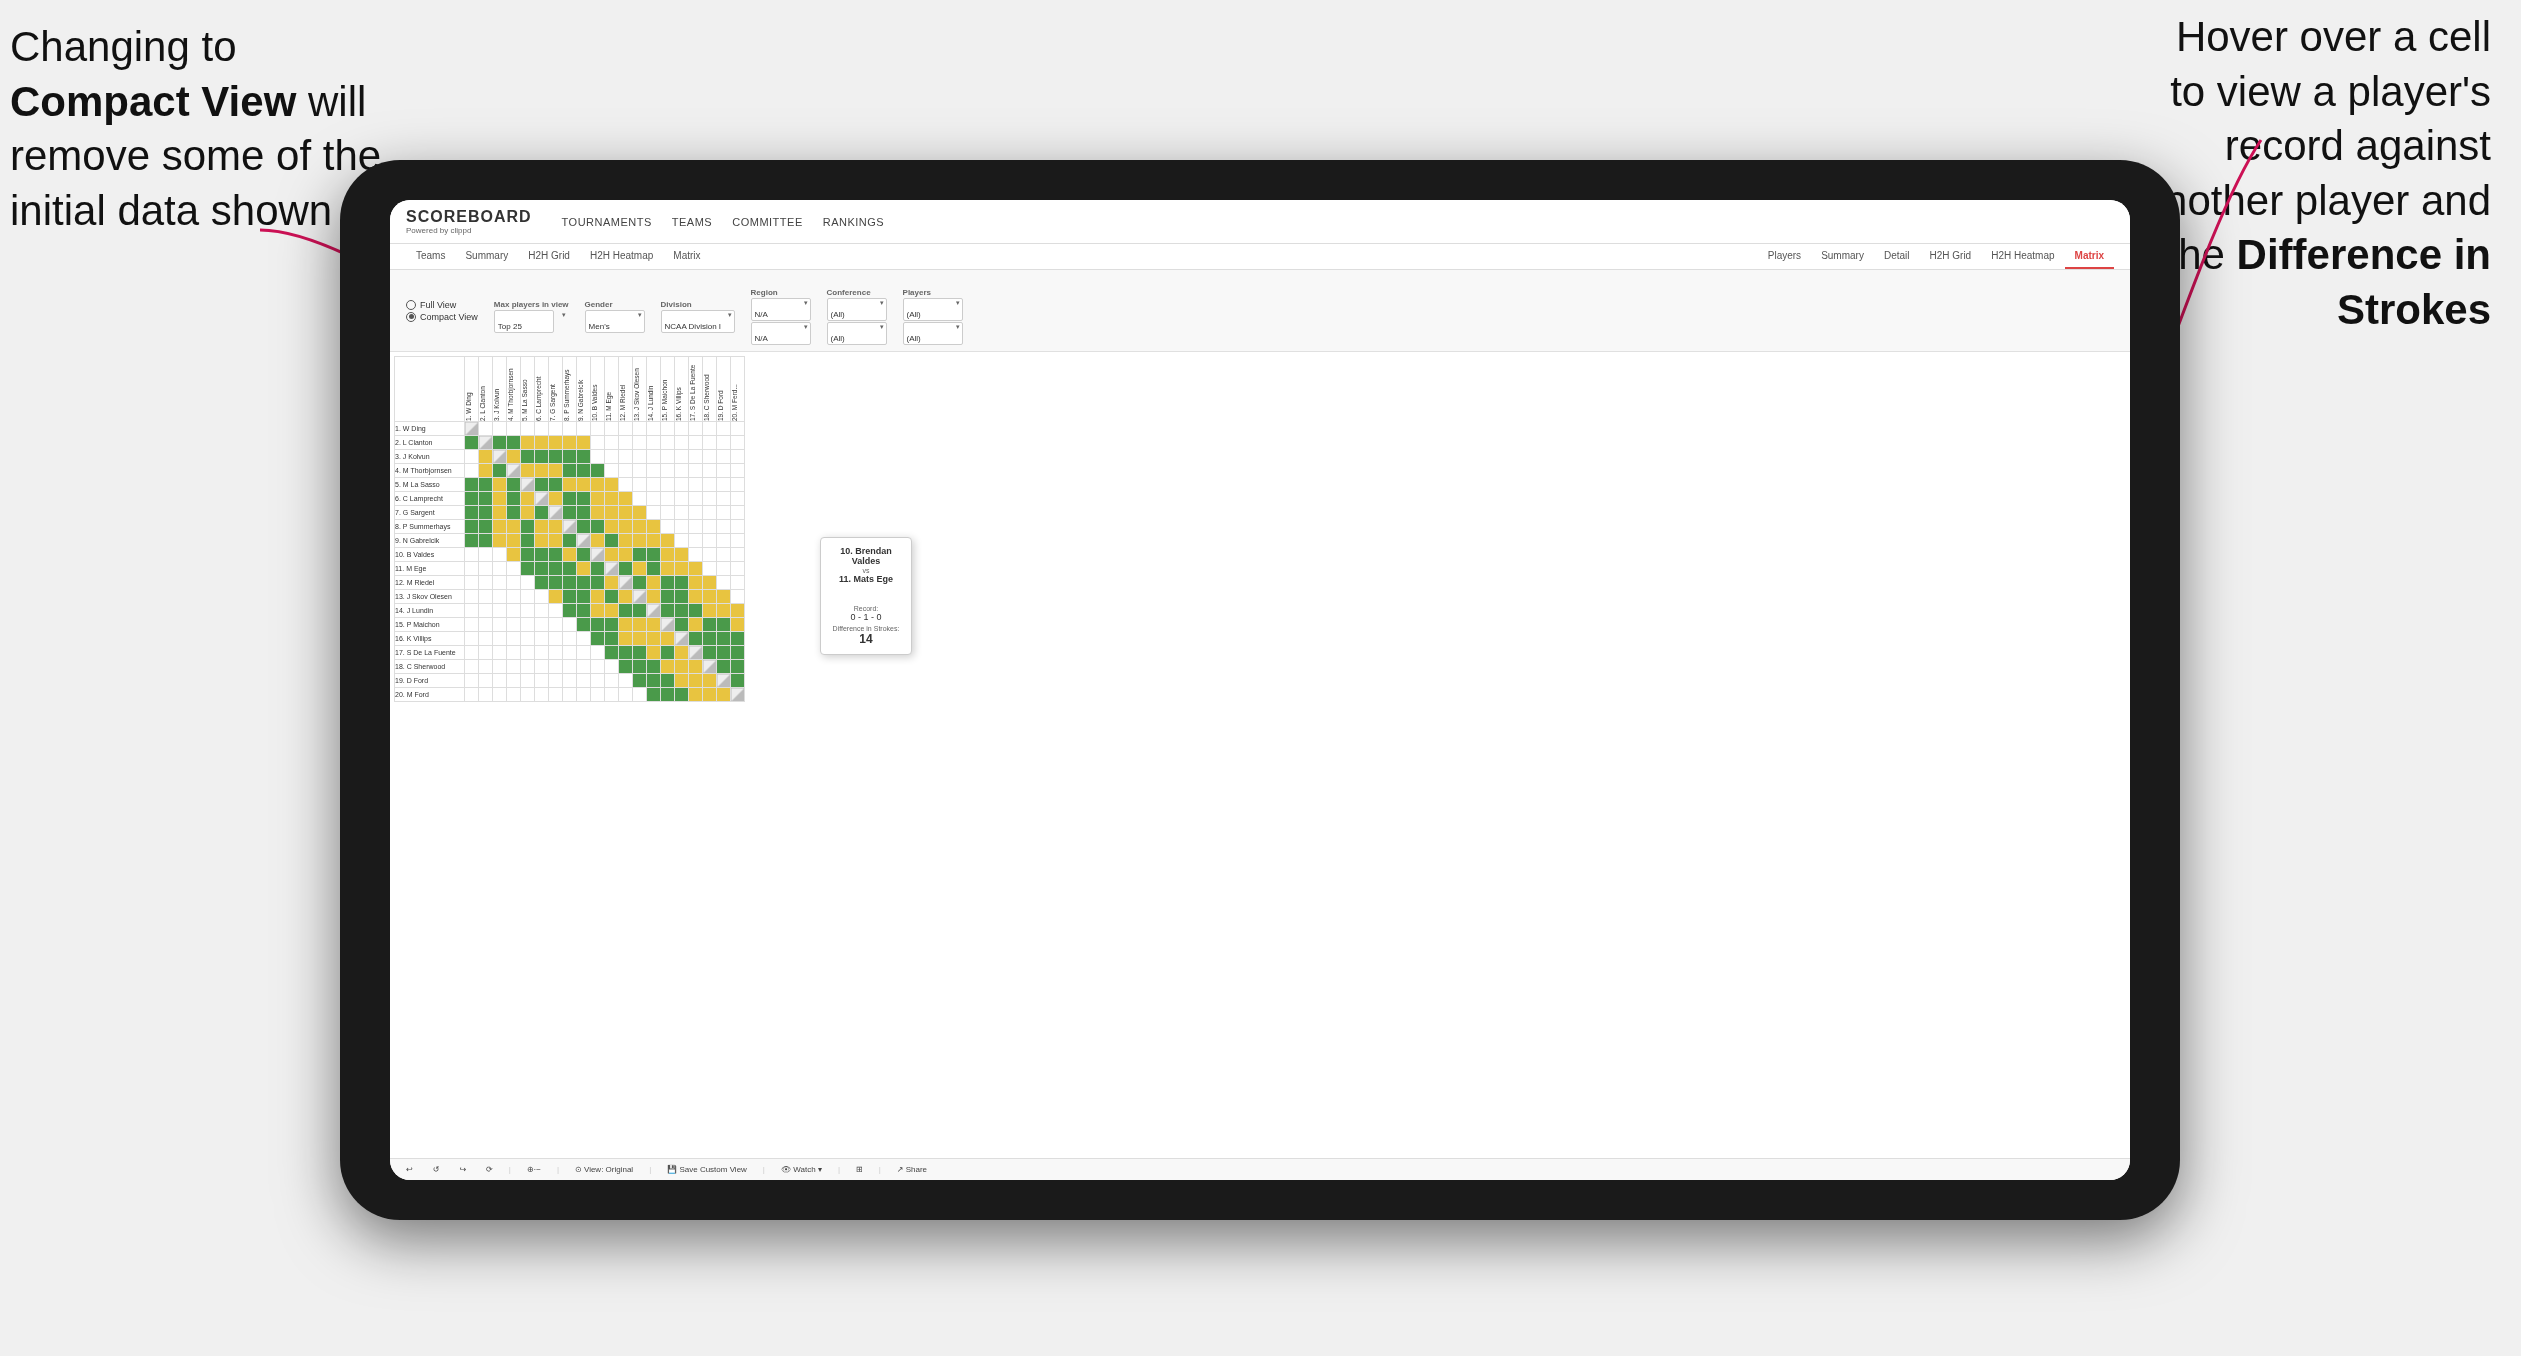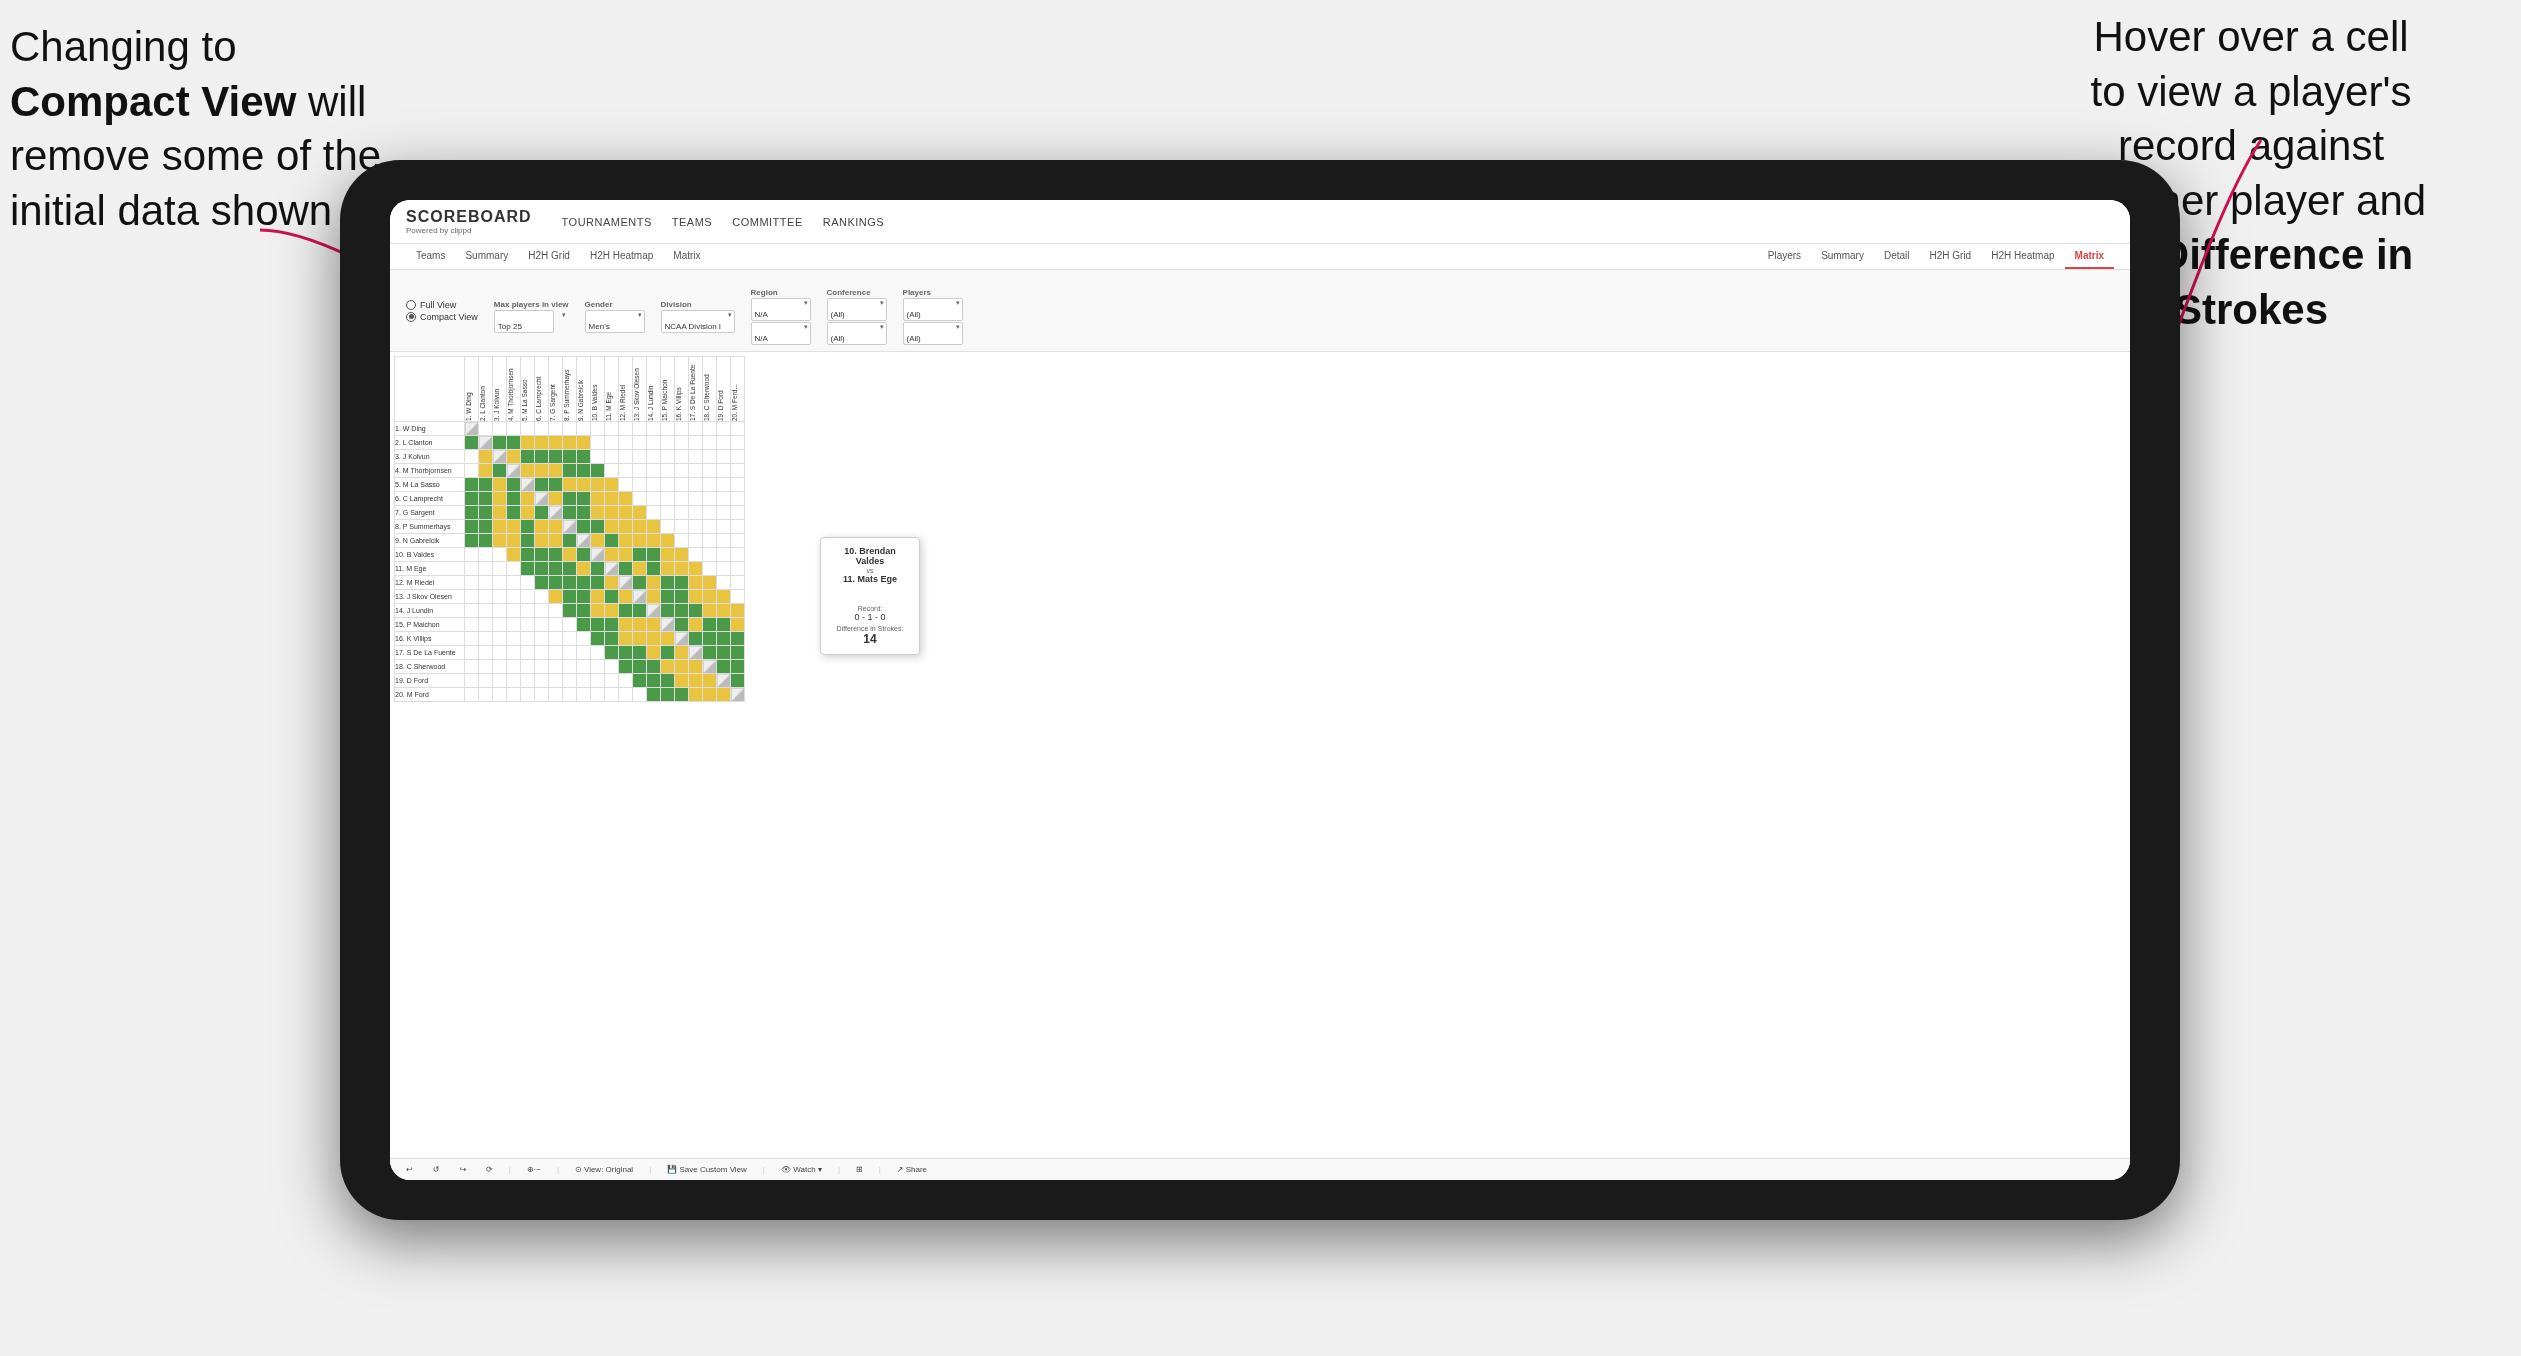--- a/index.html
+++ b/index.html
@@ -26,21 +26,21 @@
       font-weight: 900;
     }
     .annotation-right {
       position: absolute;
       right: 30px;
       top: 10px;
       font-size: 42px;
       line-height: 1.3;
       color: #111;
       width: 480px;
-      text-align: center;
+      text-align: right;
     }
     .annotation-right strong {
       font-weight: 900;
     }
 
     
     .tablet {
       position: absolute;
       left: 340px;
       top: 160px;
@@ -272,21 +272,21 @@
       border: 1px solid #ccc;
       border-radius: 4px;
       padding: 8px 10px;
       font-size: 8px;
       color: #333;
       text-align: center;
       box-shadow: 2px 2px 8px rgba(0,0,0,0.2);
       z-index: 100;
       left: 430px;
       top: 185px;
-      width: 100px;
+      width: 92px;
     }
     .tooltip-player1 { font-weight: 700; font-size: 9px; margin-bottom: 1px; }
     .tooltip-vs { font-size: 7px; color: #666; }
     .tooltip-player2 { font-weight: 700; font-size: 9px; margin-bottom: 21px; }
     .tooltip-record-label { font-size: 7px; color: #666; }
     .tooltip-record { font-size: 9px; font-weight: 400; margin-bottom: 3px; }
     .tooltip-diff-label { font-size: 7px; color: #666; }
     .tooltip-diff { font-size: 12px; font-weight: 700; }
 
     

